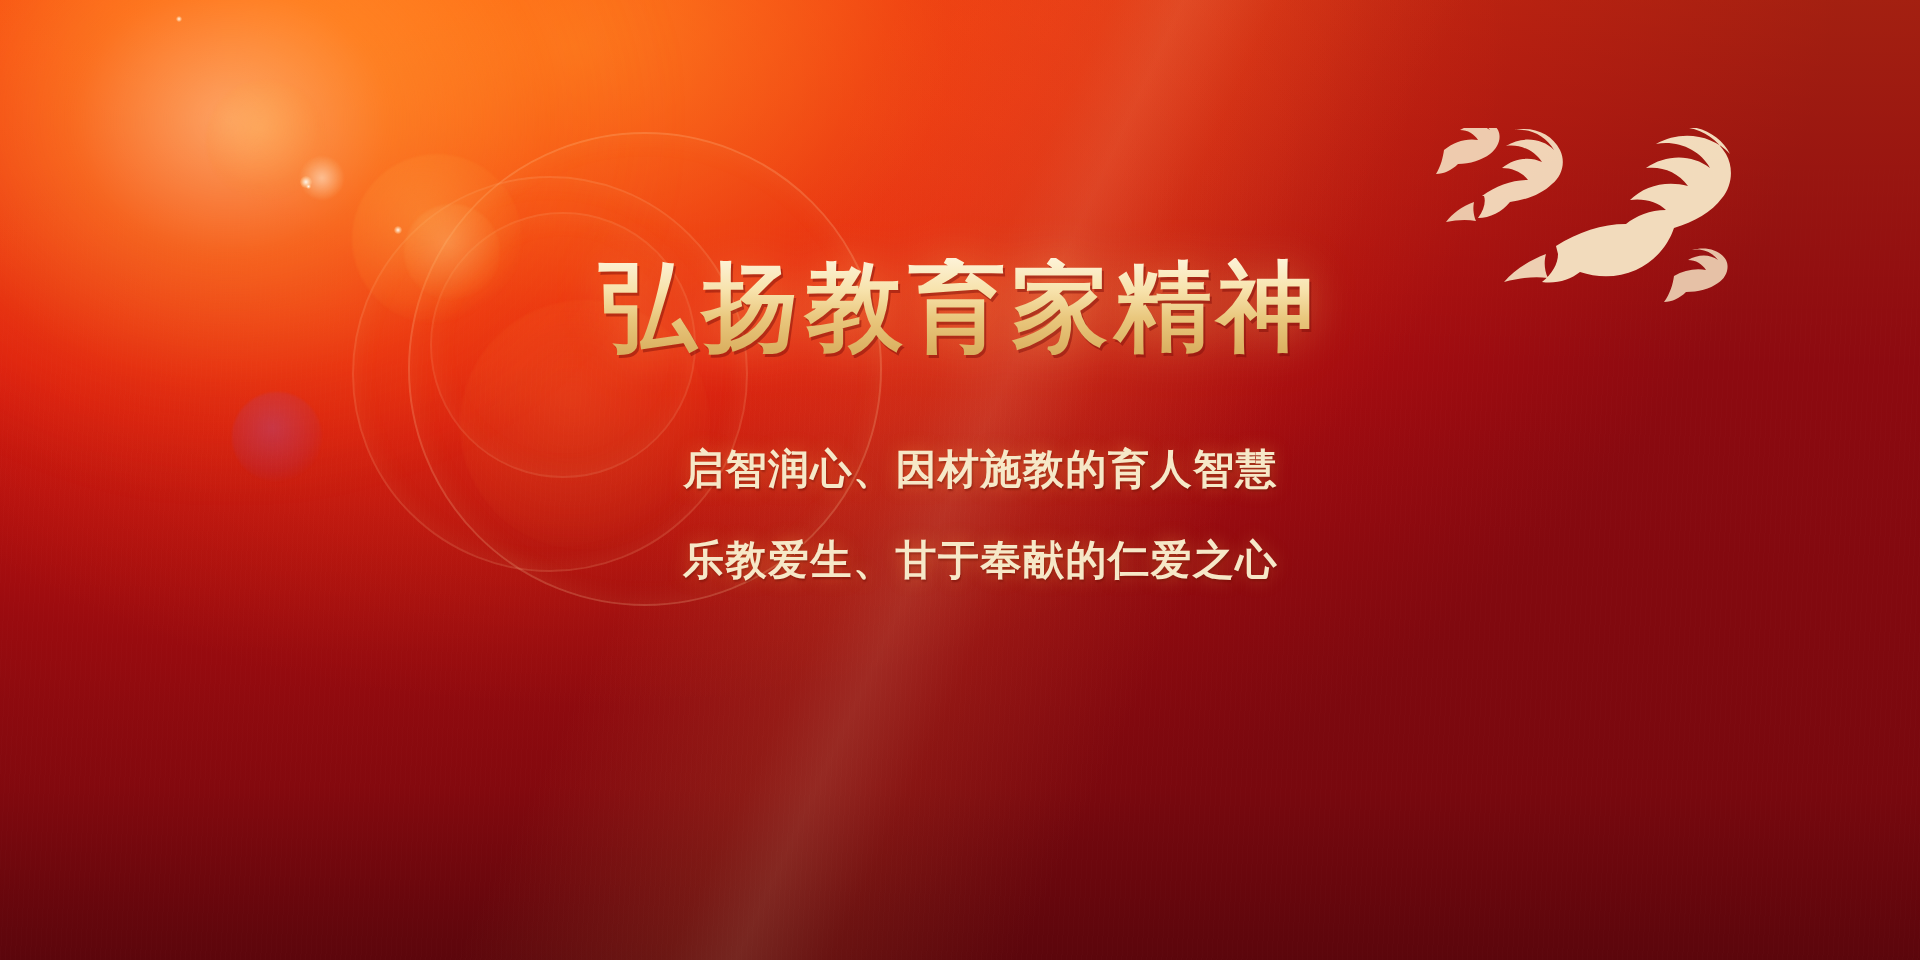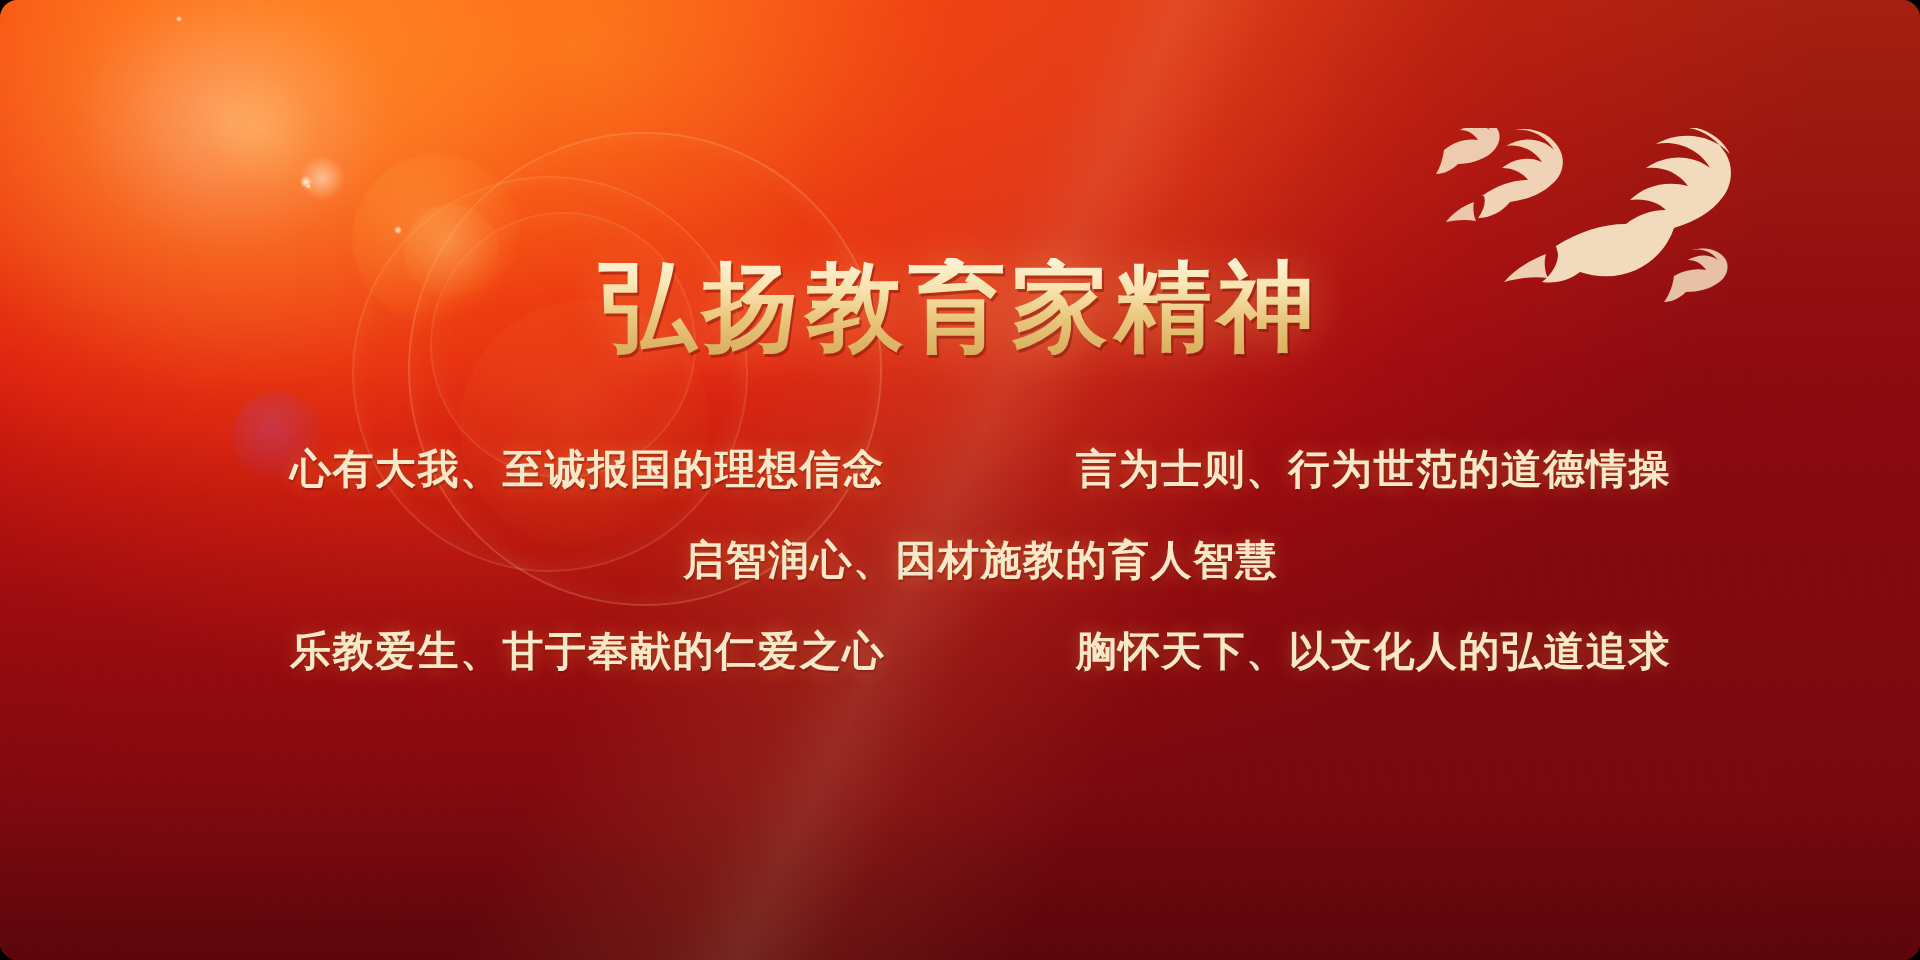--- a/index.html
+++ b/index.html
@@ -6,21 +6,20 @@
   body{
     font-family:"Liberation Sans","DejaVu Sans",sans-serif;
   }
   #banner{
     position:relative;
     width:1920px;
     height:960px;
     overflow:hidden;
     
     background:#7f1d1d;
-    border-radius:18px;
   }
 
   
   .bg-base{
     position:absolute; inset:0;
     background:
       radial-gradient(ellipse 1500px 1100px at 18% -12%, #ff7a18 0%, #ff5a0e 14%, #f0370f 30%, #d8180f 50%, #b00d10 70%, #8d0a10 100%);
   }
   .bg-vign{
     position:absolute; inset:0;
@@ -194,29 +193,24 @@
       </g>
     </svg>
   </div>
 
   <div class="content">
 
     <div class="title">弘扬教育家精神</div>
 
     <div class="lines">
 
-      <div class="line-row">
-        <div class="cell left">心有大我、至诚报国的理想信念</div>
-        <div class="cell right">言为士则、行为世范的道德情操</div>
-      </div>
 
       <div class="line-row">
         <div class="cell left">启智润心、因材施教的育人智慧</div>
       </div>
 
       <div class="line-row">
         <div class="cell left">乐教爱生、甘于奉献的仁爱之心</div>
-        <div class="cell right">胸怀天下、以文化人的弘道追求</div>
       </div>
 
     </div>
   </div>
 </div>
 
 </body></html>

